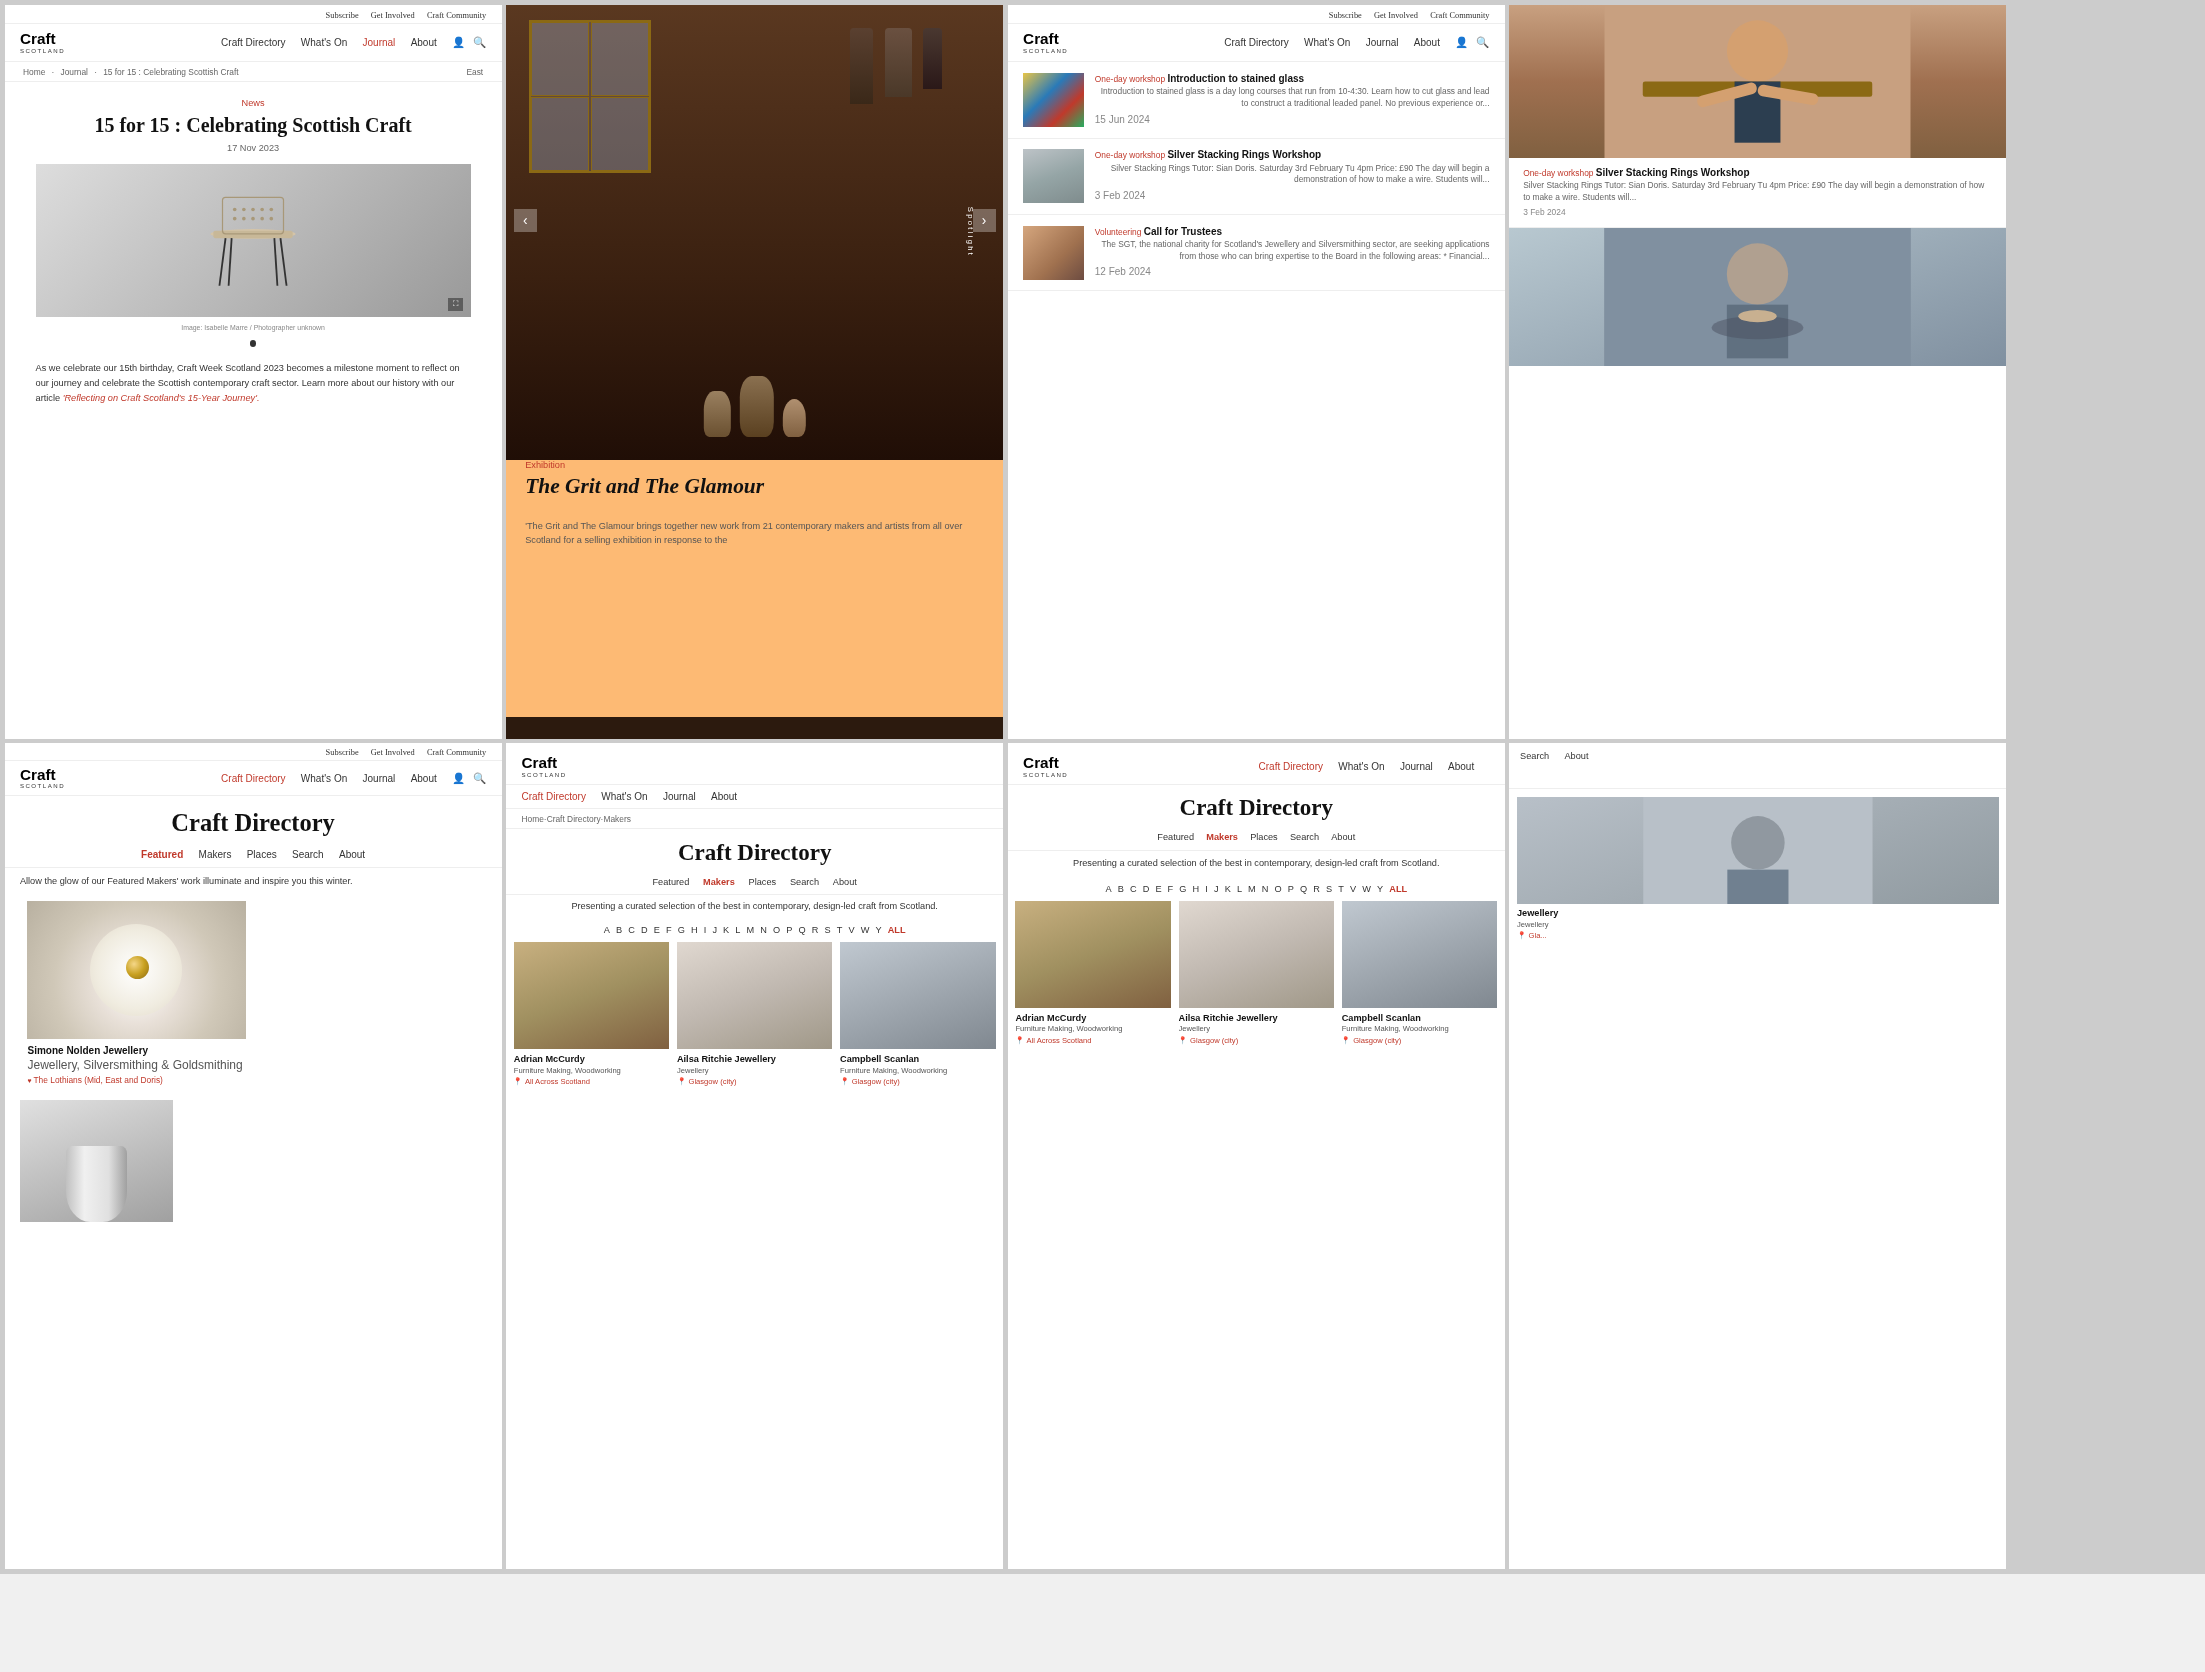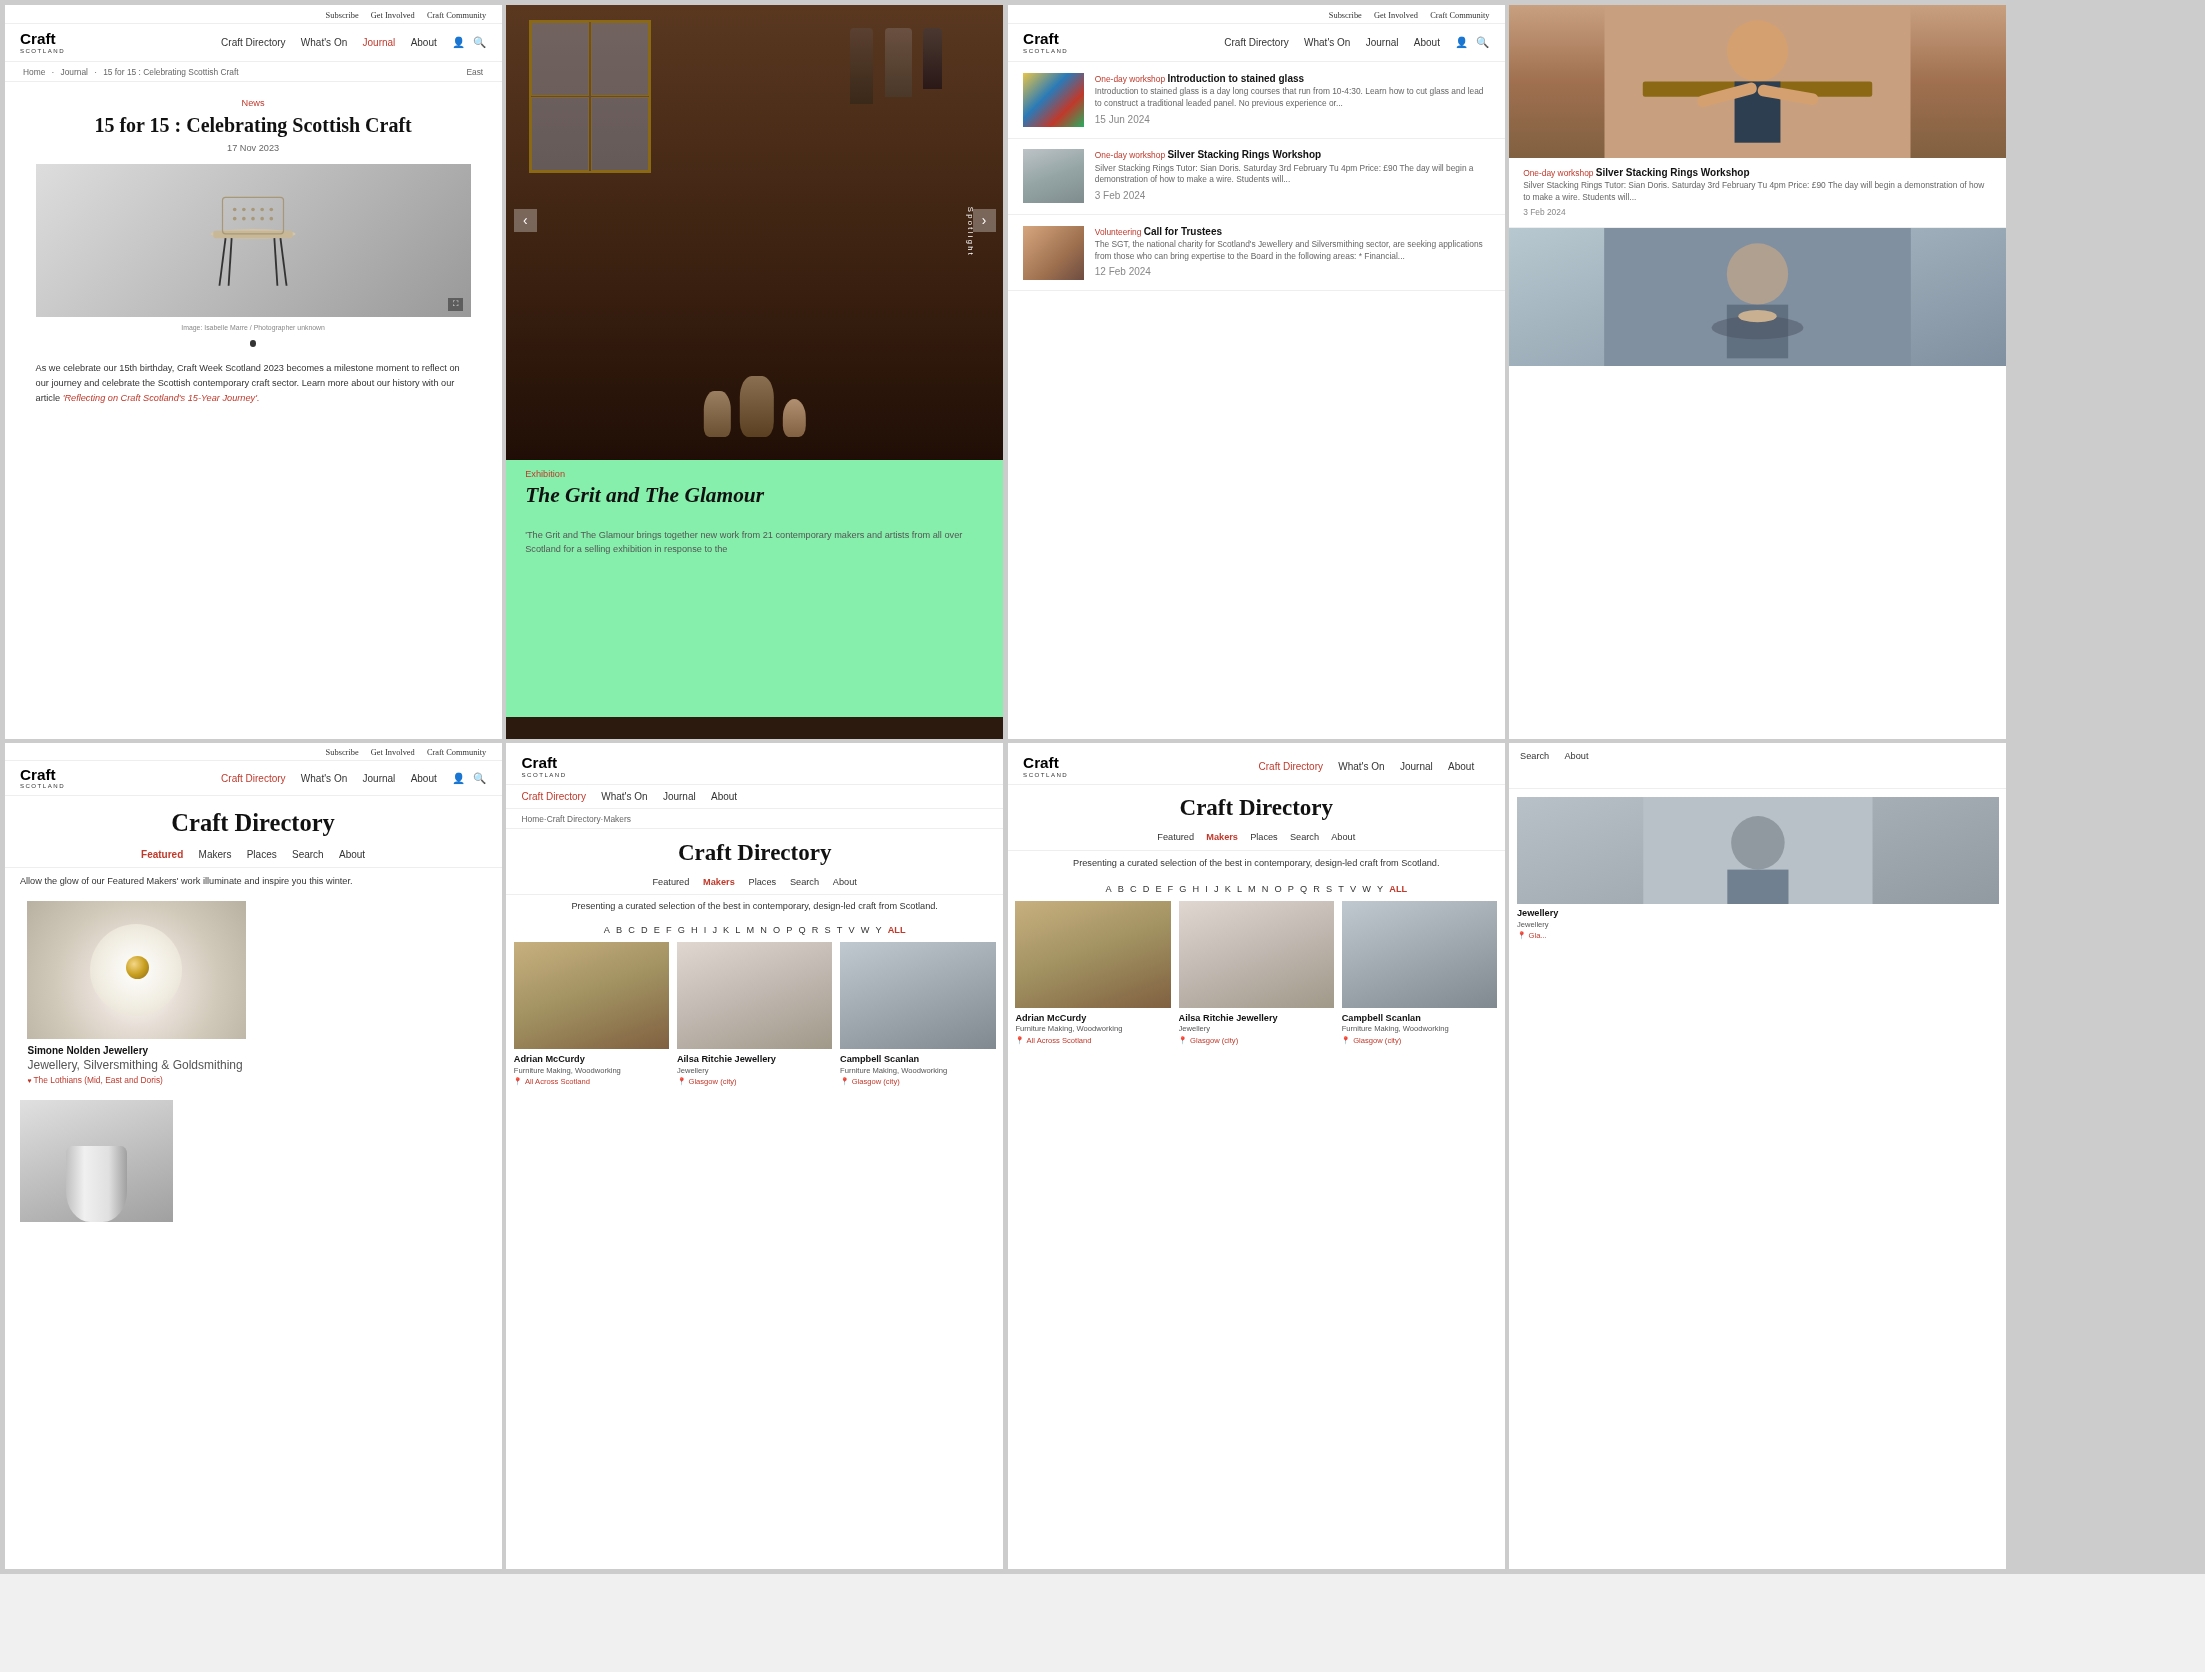--- a/index.html
+++ b/index.html
@@ -209,22 +209,22 @@
       grid-template-rows: 1fr 1fr;
       gap: 1.5px;
     }
 
     .room-window-pane {
       background: rgba(150,180,220,0.2);
       border: 0.8px solid #8B6914;
     }
 
     .spotlight-info {
-      background: #86efac;
-      padding: 9px 19px;
+      background: #fdba74;
+      padding: 0 19px;
       height: 35%;
     }
 
     .spotlight-category {
       color: #c0392b;
       font-family: Arial, sans-serif;
       font-size: 9.2px;
       margin-bottom: 4.6px;
     }
 
@@ -329,20 +329,21 @@
       font-family: Arial, sans-serif;
       color: #111;
       margin-bottom: 3.8px;
     }
 
     .event-desc {
       font-size: 8.4px;
       color: #666;
       font-family: Arial, sans-serif;
       line-height: 1.4;
+      text-align: right;
     }
 
     .event-date {
       font-size: 10px;
       color: #888;
       font-family: Arial, sans-serif;
       margin-top: 3.8px;
     }
 
     

